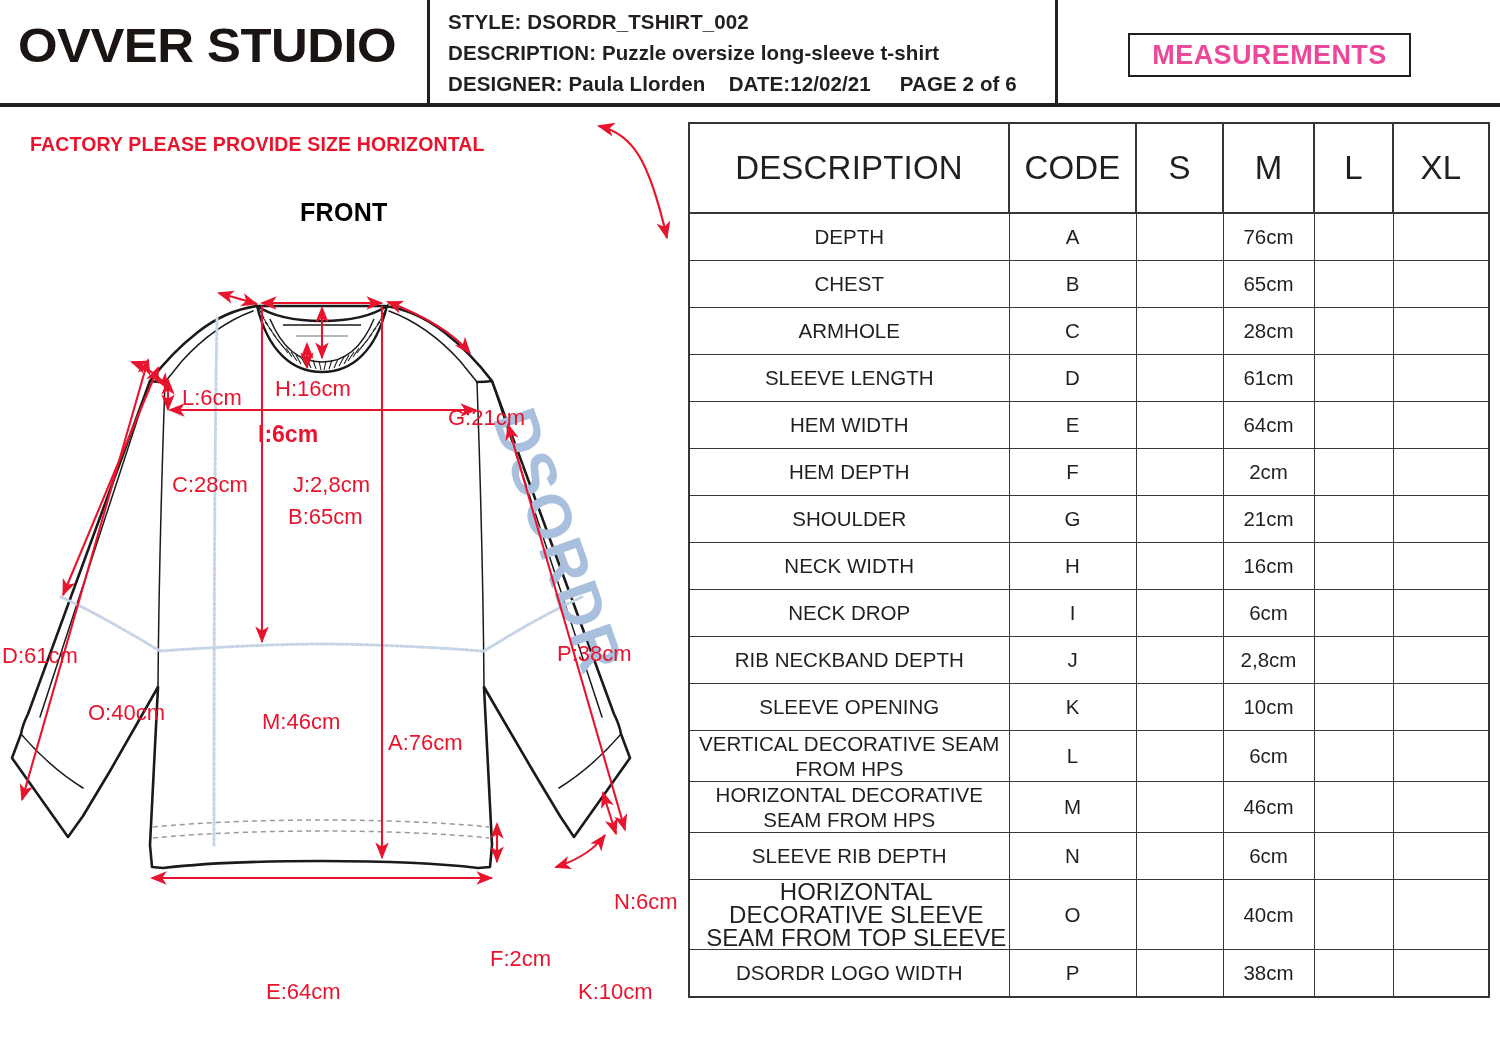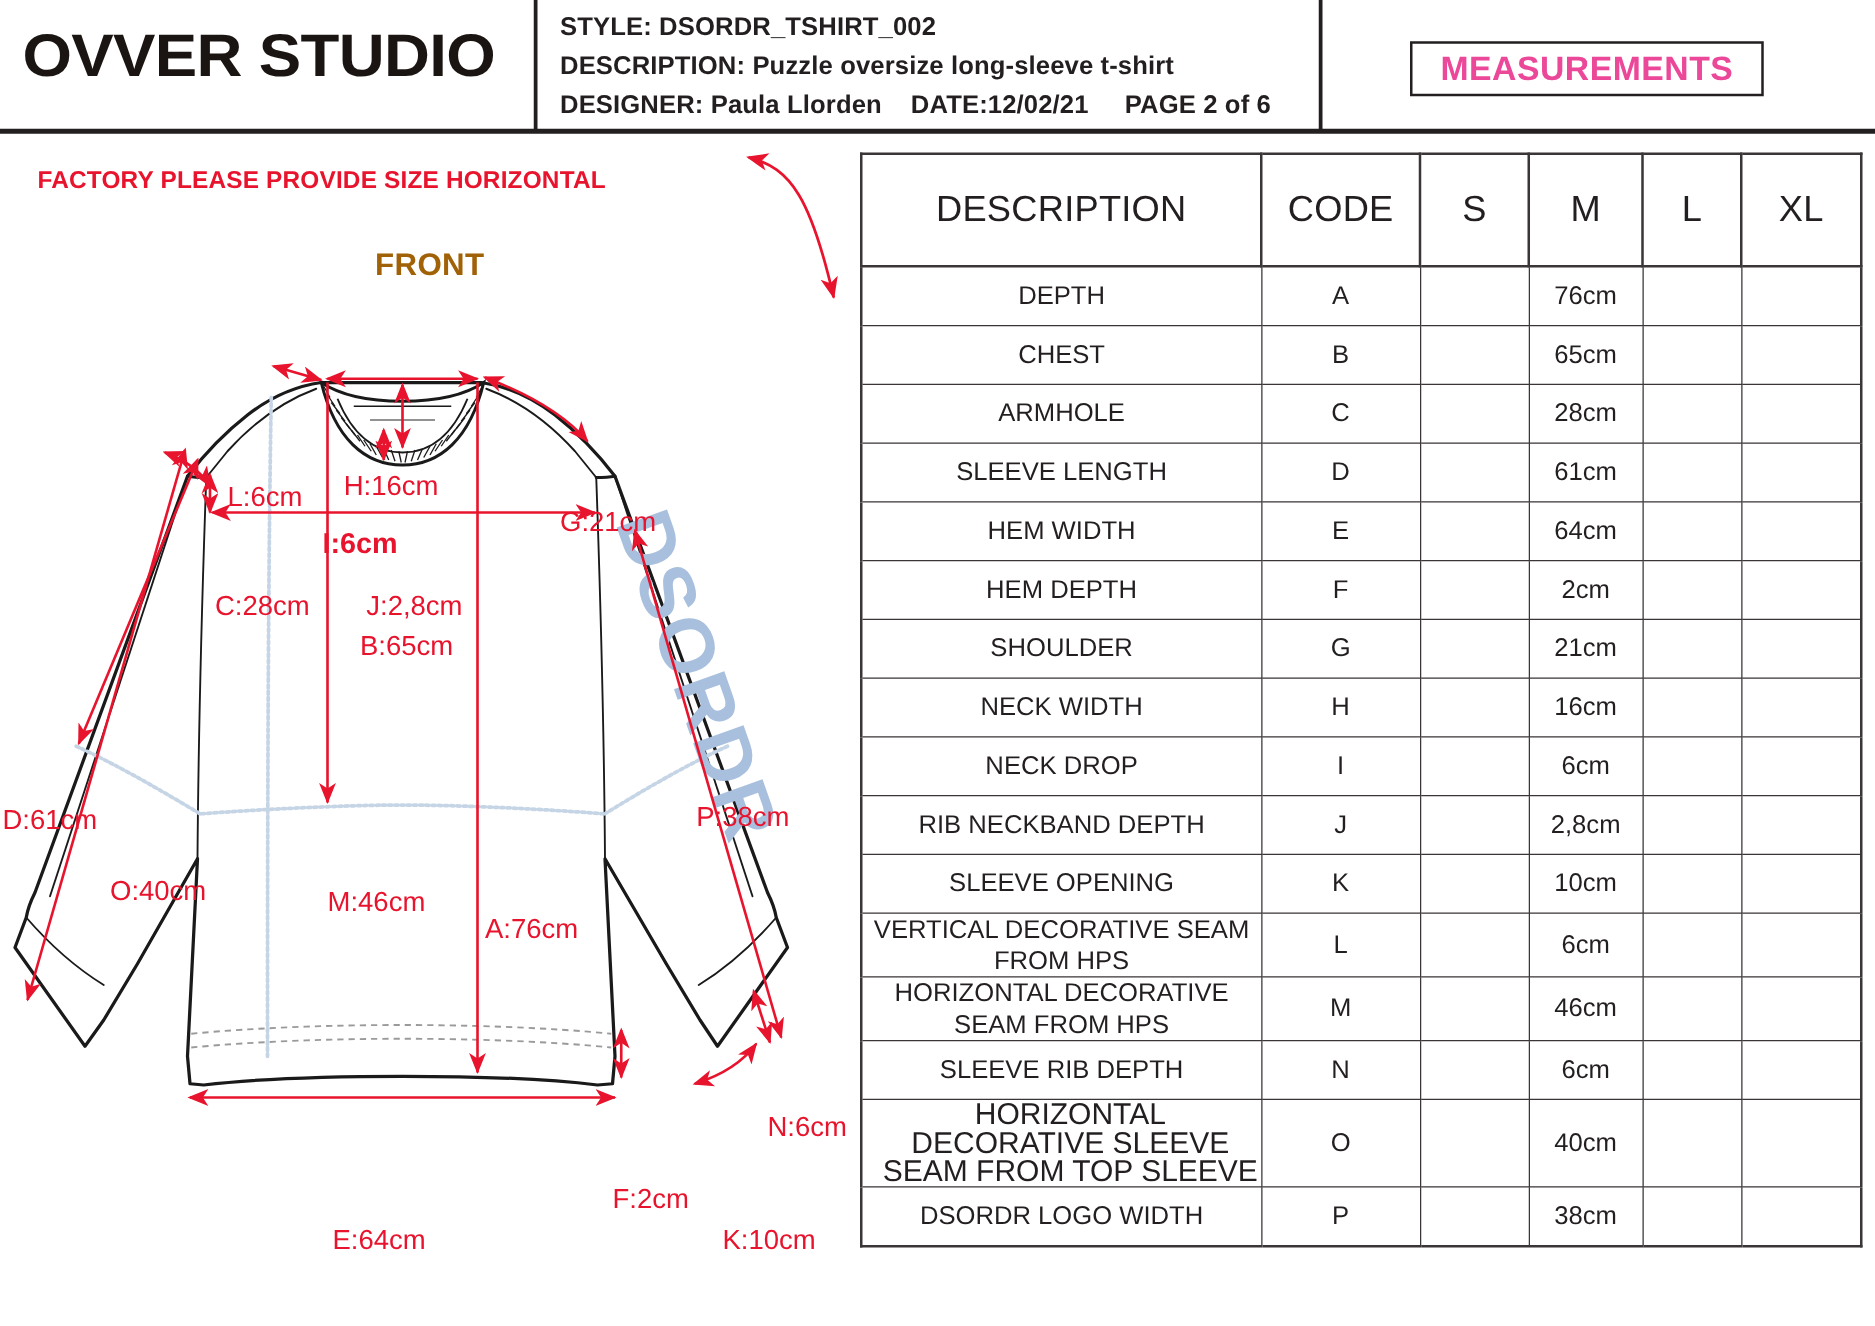--- a/index.html
+++ b/index.html
@@ -96,21 +96,21 @@
     font-weight: bold;
     color: #e8142d;
     letter-spacing: 0.15px;
     white-space: nowrap;
   }
   #front-label {
     position: absolute;
     left: 300px; top: 198px;
     font-size: 25px;
     font-weight: bold;
-    color: #a16207;
+    color: #000000;
     letter-spacing: 0.3px;
   }
 
   #flat-wrap {
     position: absolute;
     left: 0; top: 110px;
     width: 690px;
     height: 800px;
   }
   #flat-svg { display: block; }
@@ -131,21 +131,21 @@
   table.spec-table td, table.spec-table th {
     border: 1.4px solid #3a3537;
     text-align: center;
     vertical-align: middle;
     font-weight: normal;
     color: #231f20;
     padding: 0 2px;
   }
   table.spec-table thead th {
     height: 88px;
-    font-size: 29px;
+    font-size: 33px;
     letter-spacing: 0.2px;
     border-width: 2.2px;
     border-radius: 12px;
   }
   table.spec-table tbody td {
     height: 46px;
     font-size: 20.5px;
     line-height: 24px;
   }
   td.desc-cell { font-size: 20.5px; }

